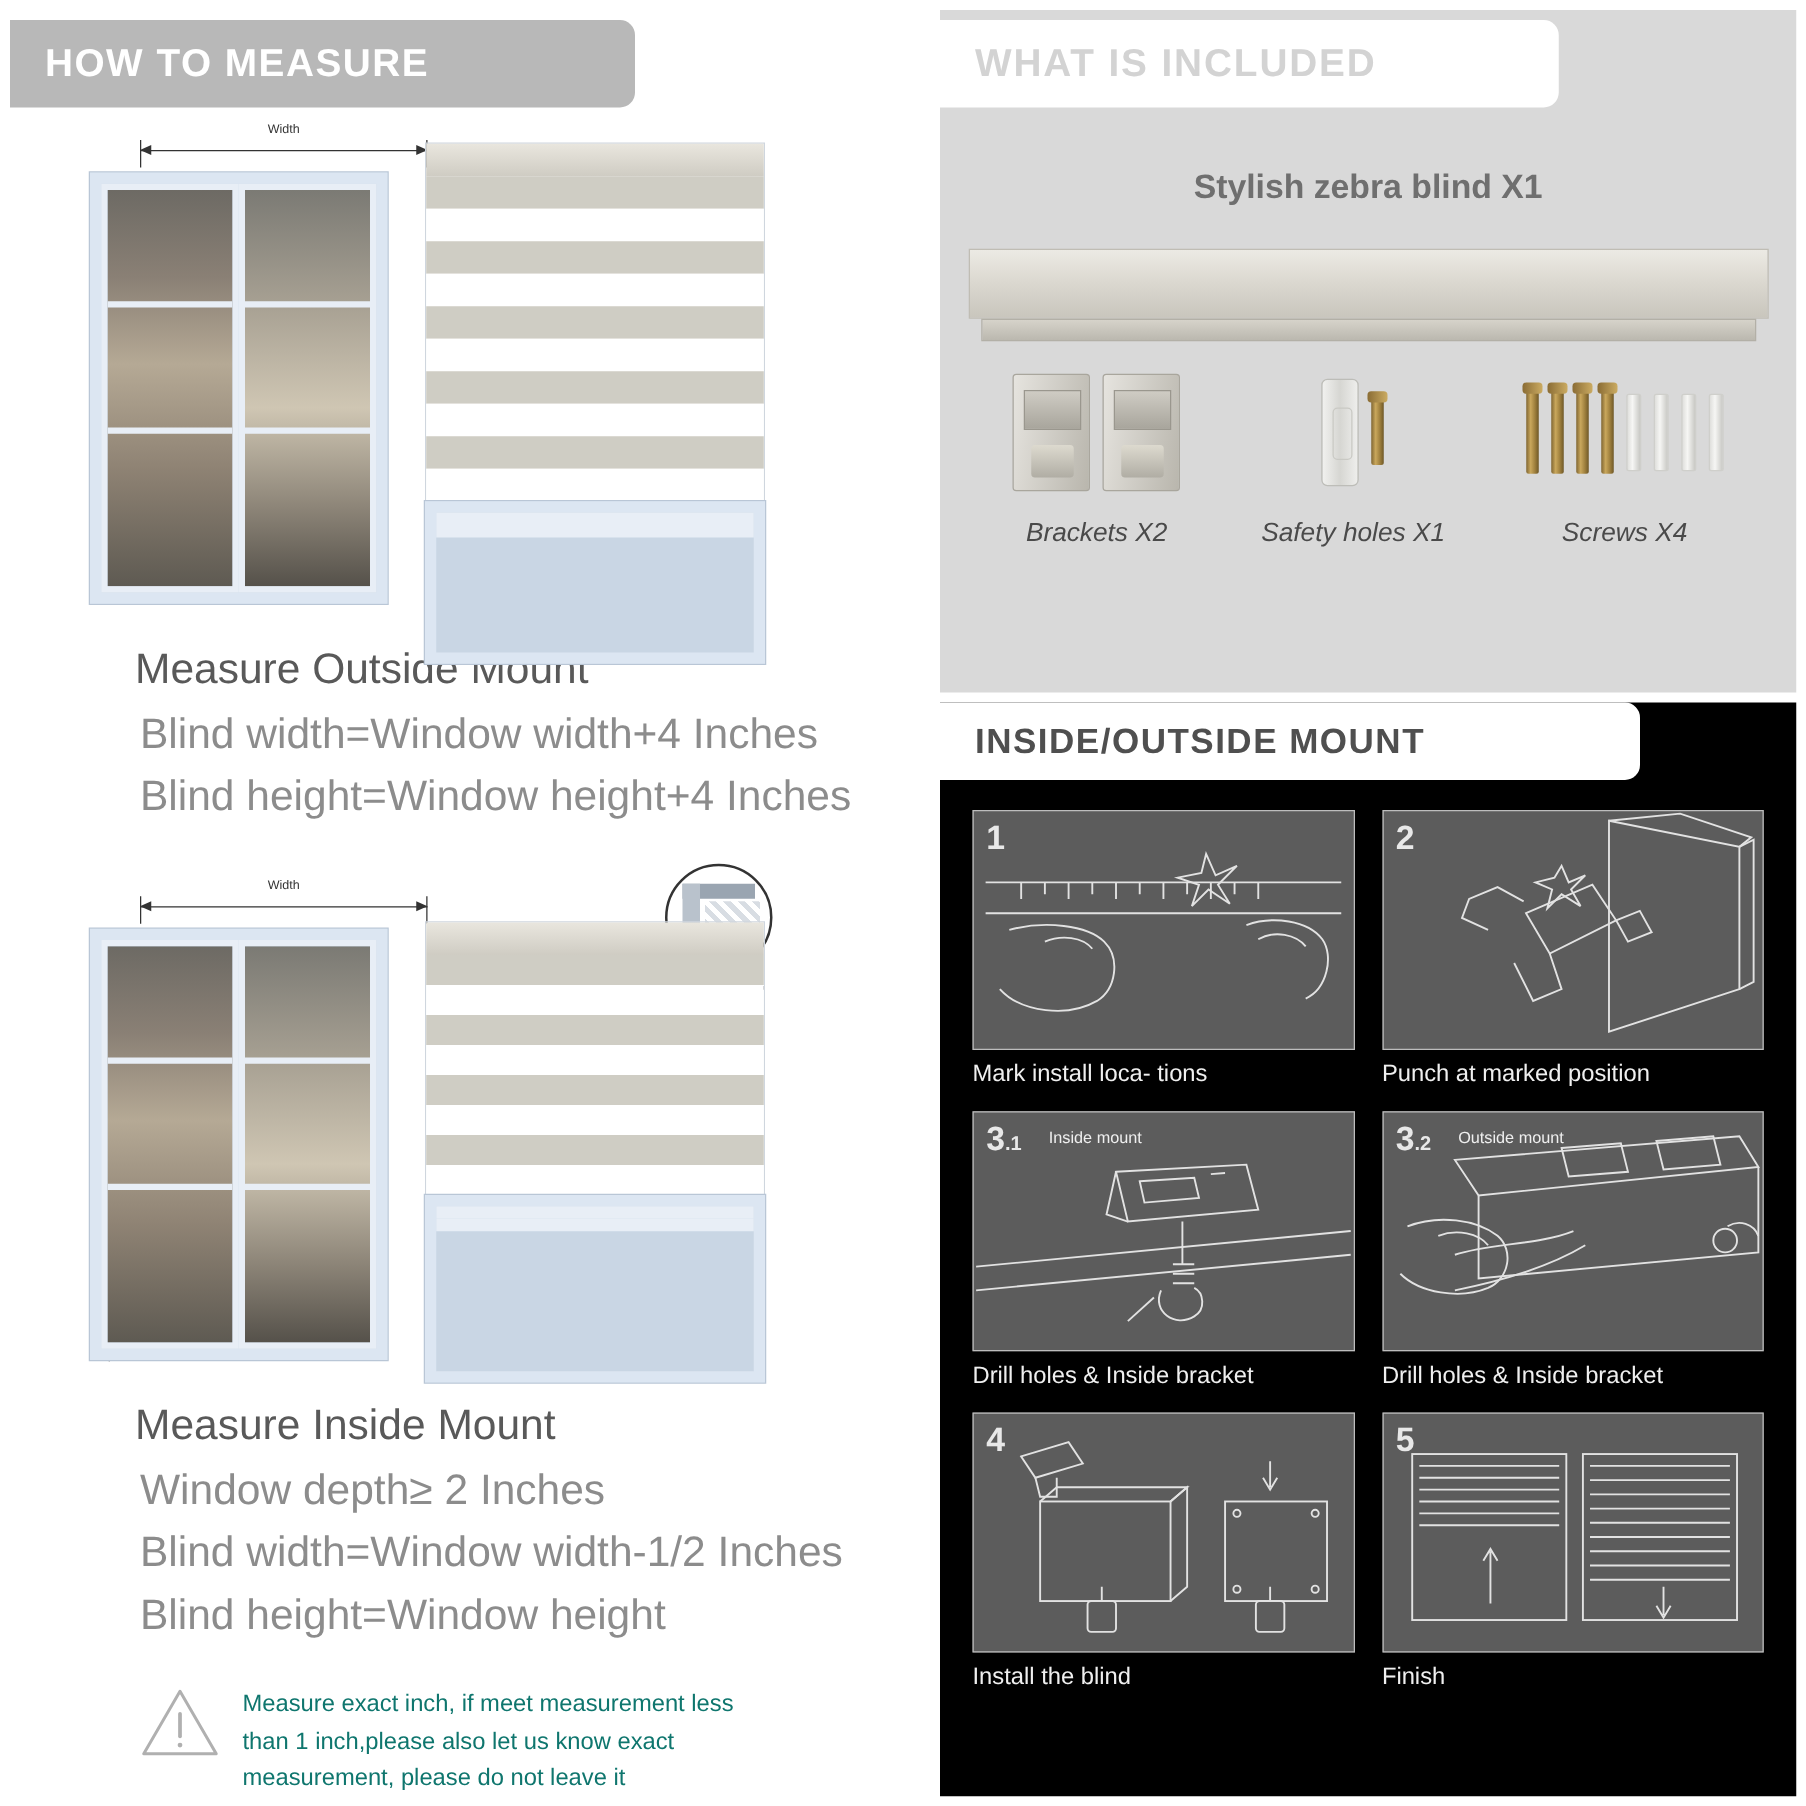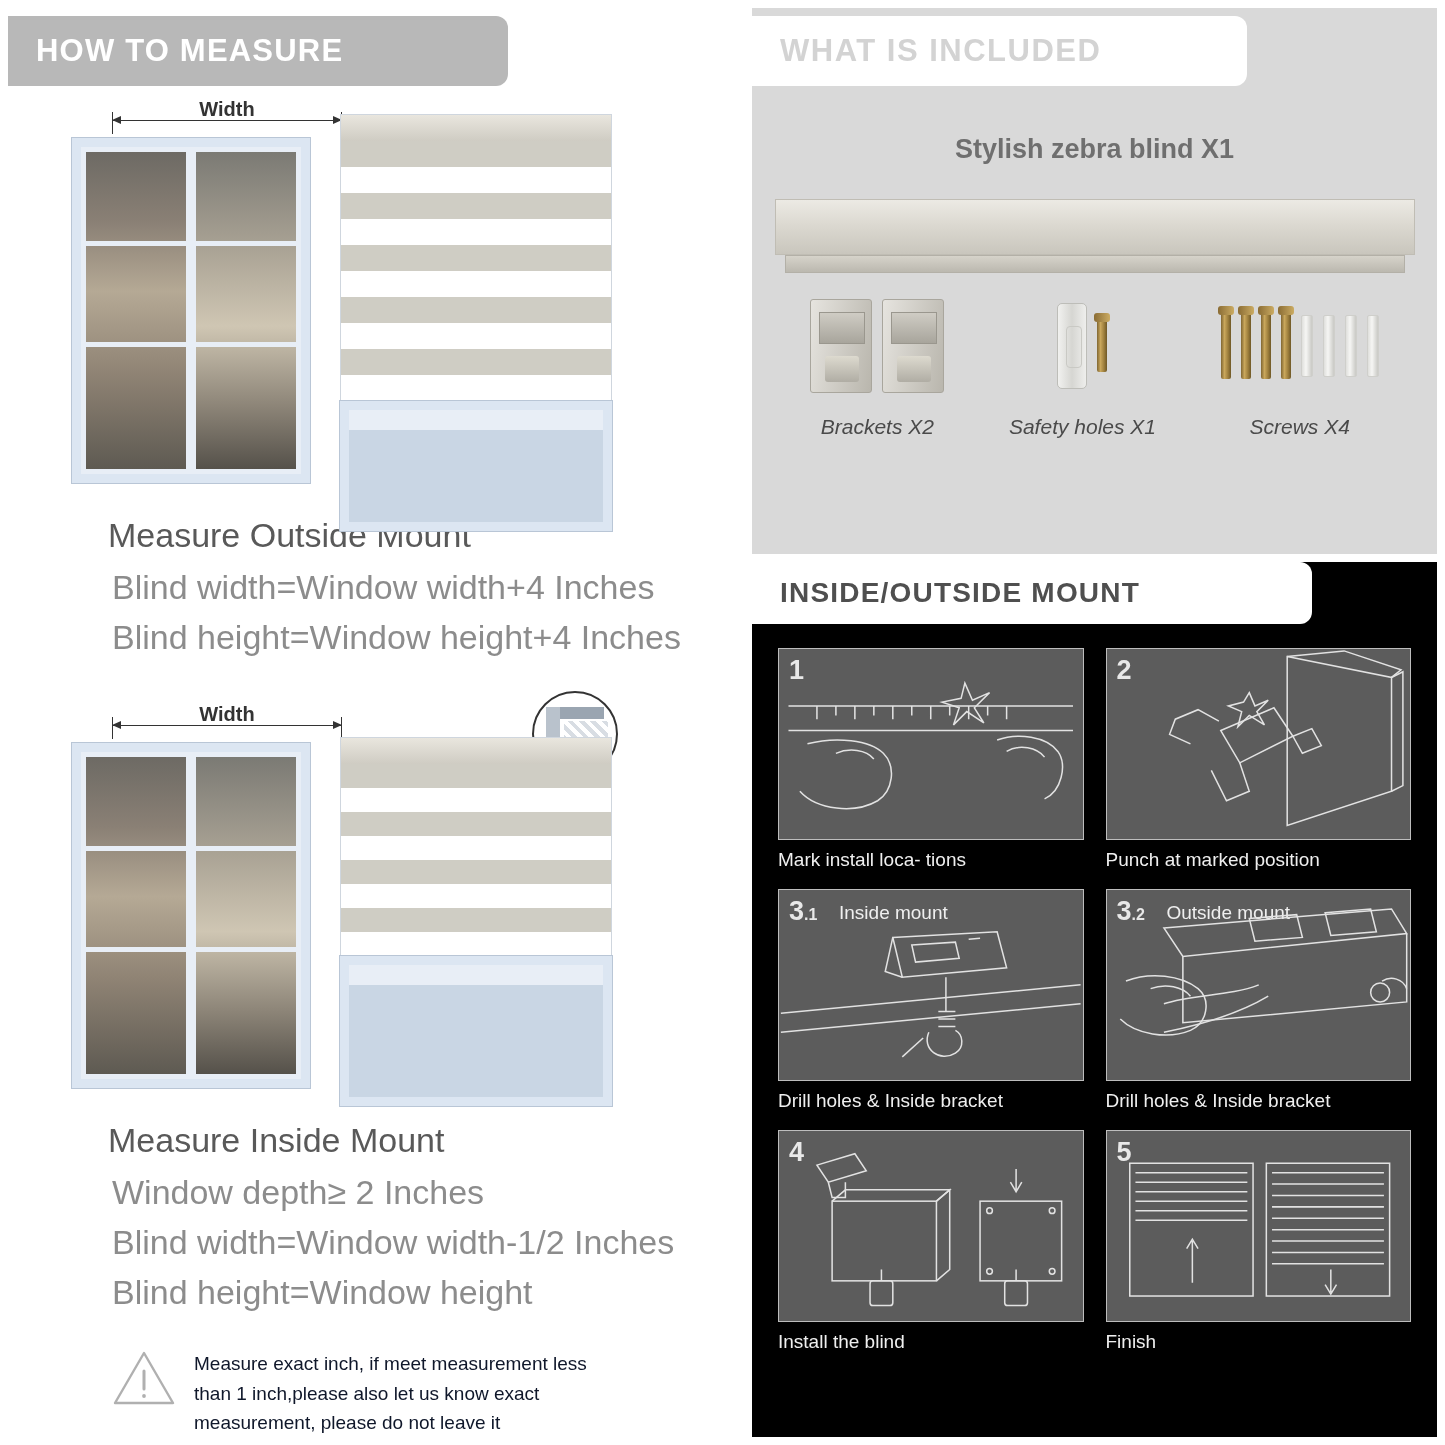--- a/index.html
+++ b/index.html
@@ -30,21 +30,21 @@
   .left-inner { position:relative; padding-top:96px; }
   .measure-block { position:relative; margin:0 0 0 0; }
 
   .win-row { display:flex; align-items:flex-start; padding-left:64px; position:relative; }
 
   .dim-width {
     position:absolute; top:0; left:104px; width:230px; height:28px;
   }
   .dim-width .lbl {
     position:absolute; left:50%; transform:translateX(-50%); top:-6px;
-    background:#fff; padding:0 8px; font-size:20px; color:#333;font-weight:bold;
+    background:#fff; padding:0 8px; font-size:10px; color:#333;
   }
   .arrow-h { position:absolute; top:16px; left:0; right:0; height:1px; background:#333; }
   .arrow-h:before, .arrow-h:after {
     content:""; position:absolute; top:-4px; width:0; height:0;
     border-top:4.5px solid transparent; border-bottom:4.5px solid transparent;
   }
   .arrow-h:before { left:0; border-right:9px solid #333; }
   .arrow-h:after { right:0; border-left:9px solid #333; }
   .tick-v { position:absolute; width:1px; background:#333; }
 
@@ -111,21 +111,21 @@
 
   .heading {
     font-size:34px; color:#595959; margin:22px 0 10px 100px; font-weight:400;
   }
   .line {
     font-size:34px; color:#8c8c8c; margin:4px 0 4px 104px; line-height:1.35;
   }
 
   .warn { display:flex; gap:18px; align-items:flex-start; margin:34px 0 0 104px; }
   .warn-tri { width:64px; height:58px; flex:0 0 64px; position:relative; }
-  .warn-text { font-size:19px; color:#0f172a; line-height:1.55; max-width:430px; }
+  .warn-text { font-size:19px; color:#0f766e; line-height:1.55; max-width:430px; }
 
   
   .panel-included {
     position:relative; background:#d9d9d9; height:546px; padding-top:8px;
   }
   .banner.right {
     background:#ffffff; color:#d3d3d3; width:495px; top:8px;
     border-radius:0 12px 12px 0; letter-spacing:1.5px;
   }
   .included-title {
@@ -200,21 +200,21 @@
   }
   .step .box {
     border:1px solid #bdbdbd; height:192px; position:relative; overflow:hidden;
     background:#5c5c5c;
   }
   .step .num {
     position:absolute; left:10px; top:6px; font-size:27px; color:#e8e8e8; font-weight:bold;
   }
   .step .num small { font-size:16px; }
   .step .sublabel {
-    position:absolute; left:60px; top:12px; font-size:19px; color:#efefef;
+    position:absolute; left:60px; top:12px; font-size:13px; color:#efefef;
   }
   .step .cap { margin-top:9px; font-size:19px; color:#efefef; }
   .sketch { position:absolute; inset:0; }
   .sketch line, .sketch path, .sketch polyline, .sketch rect, .sketch circle, .sketch ellipse {
     fill:none; stroke:#e2e2e2; stroke-width:1.6;
   }
 </style>
 </head>
 <body>
 

